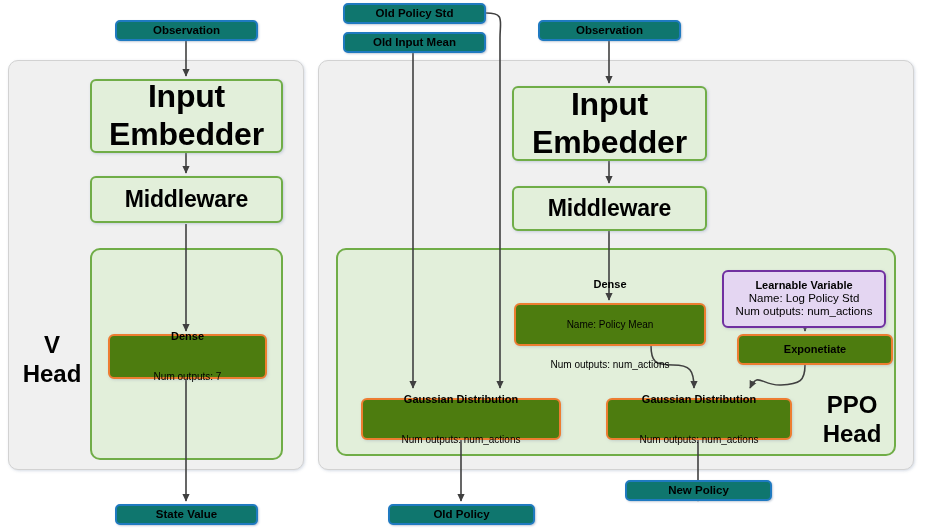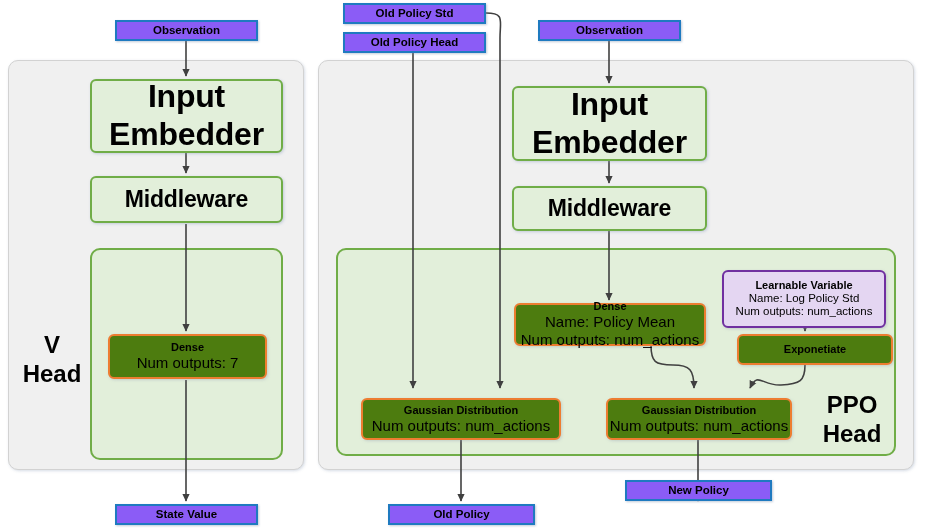--- a/index.html
+++ b/index.html
@@ -47,23 +47,23 @@
   
   .group-inner {
     position: absolute;
     box-sizing: border-box;
     background: #e2efda;
     border: 2px solid #70ad47;
     border-radius: 10px;
   }
   
   .io-box {
-    background: #8b5cf6;
+    background: #0f766e;
     border: 2px solid #1f7ac0;
-    border-radius: 0;
+    border-radius: 5px;
     box-shadow: 1px 1px 2px rgba(120,140,170,0.45);
     font-size: 11.5px;
     font-weight: bold;
     color: #000;
   }
   
   .mod-box {
     background: #e2efda;
     border: 2px solid #70ad47;
     border-radius: 6px;
@@ -77,21 +77,21 @@
   
   .op-box {
     background: #4d7c0f;
     border: 2px solid #ed7d31;
     border-radius: 6px;
     box-shadow: 1px 1px 3px rgba(150,160,180,0.40);
     font-size: 11px;
     color: #000;
   }
   .op-box .op-title { font-weight: bold; font-size: 11px; }
-  .op-box .op-line { font-weight: normal; font-size: 15px; }
+  .op-box .op-line { font-weight: normal; font-size: 10px; margin-top: 28px; }
   
   .var-box {
     background: #e4d6f2;
     border: 2px solid #7030a0;
     border-radius: 6px;
     box-shadow: 1px 1px 3px rgba(150,150,180,0.40);
     font-size: 11px;
     color: #000;
   }
   .var-box .op-title { font-weight: bold; font-size: 11px; }
@@ -181,21 +181,21 @@
 
   <div class="node io-box" style="left:115px; top:504px; width:143px; height:21px;">
     <span>State Value</span>
   </div>
 
   <div class="node io-box" style="left:343px; top:3px; width:143px; height:21px;">
     <span>Old Policy Std</span>
   </div>
 
   <div class="node io-box" style="left:343px; top:32px; width:143px; height:21px;">
-    <span>Old Policy Head</span>
+    <span>Old Input Mean</span>
   </div>
 
   <div class="node io-box" style="left:538px; top:20px; width:143px; height:21px;">
     <span>Observation</span>
   </div>
 
   <div class="node mod-box" style="left:512px; top:86px; width:195px; height:75px;">
     <span>Input Embedder</span>
   </div>
 

